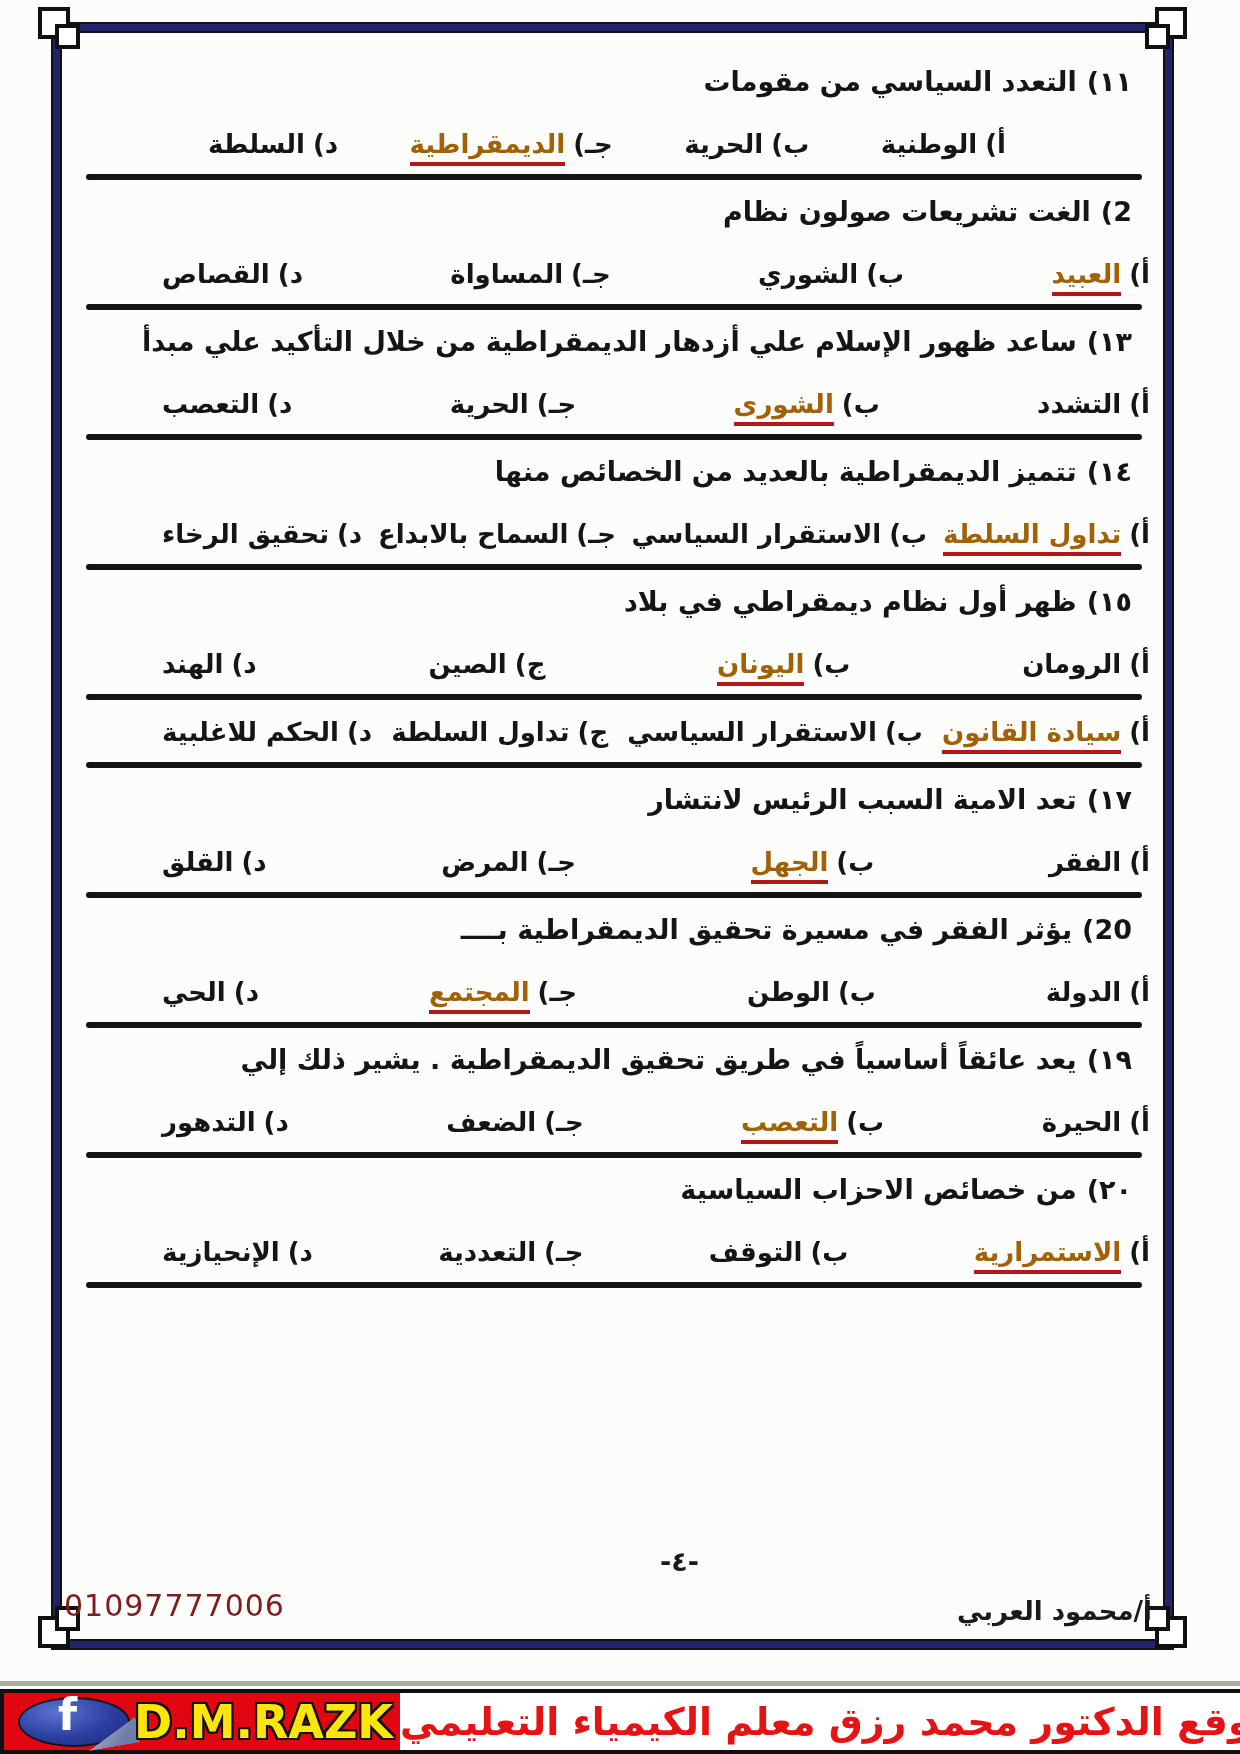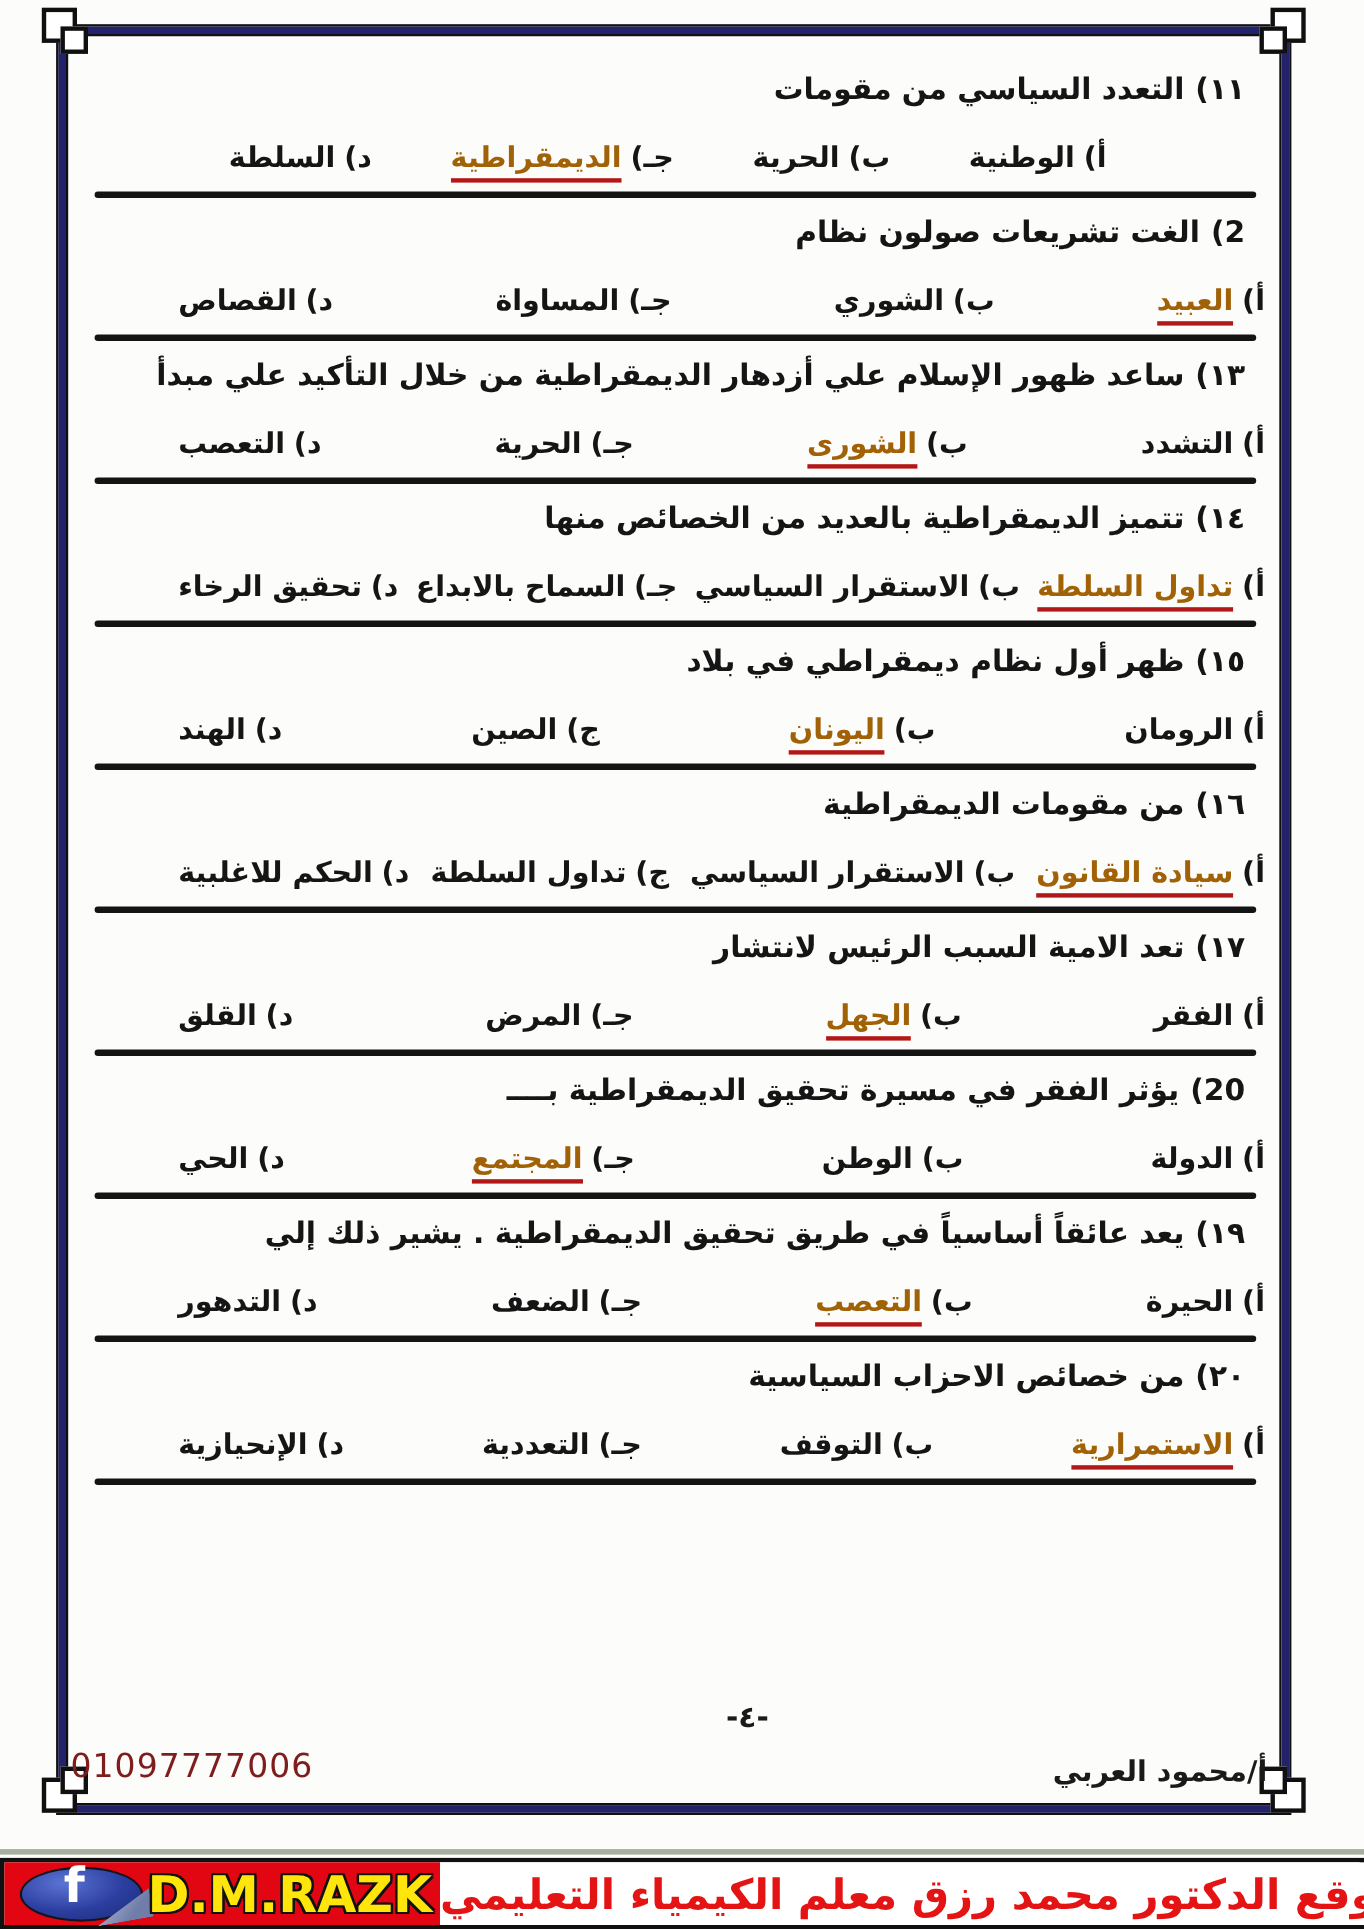--- a/index.html
+++ b/index.html
@@ -140,21 +140,20 @@
           <div class="q-title"><span class="q-num">١٥)</span><span class="q-text">ظهر أول نظام ديمقراطي في بلاد</span></div>
           <div class="q-row">
             <span class="opt"><span class="opt-letter">أ)</span><span class="opt-text">الرومان</span></span>
             <span class="opt"><span class="opt-letter">ب)</span><span class="opt-text correct">اليونان</span></span>
             <span class="opt"><span class="opt-letter">ج)</span><span class="opt-text">الصين</span></span>
             <span class="opt"><span class="opt-letter">د)</span><span class="opt-text">الهند</span></span>
           </div>
           <div class="q-sep"></div>
         </section>
         <section class="q">
-          <div class="q-title"><span class="q-num">١٦)</span><span class="q-text">من مقومات الديمقراطية</span></div>
           <div class="q-row">
             <span class="opt"><span class="opt-letter">أ)</span><span class="opt-text correct">سيادة القانون</span></span>
             <span class="opt"><span class="opt-letter">ب)</span><span class="opt-text">الاستقرار السياسي</span></span>
             <span class="opt"><span class="opt-letter">ج)</span><span class="opt-text">تداول السلطة</span></span>
             <span class="opt"><span class="opt-letter">د)</span><span class="opt-text">الحكم للاغلبية</span></span>
           </div>
           <div class="q-sep"></div>
         </section>
         <section class="q">
           <div class="q-title"><span class="q-num">١٧)</span><span class="q-text">تعد الامية السبب الرئيس لانتشار</span></div>

